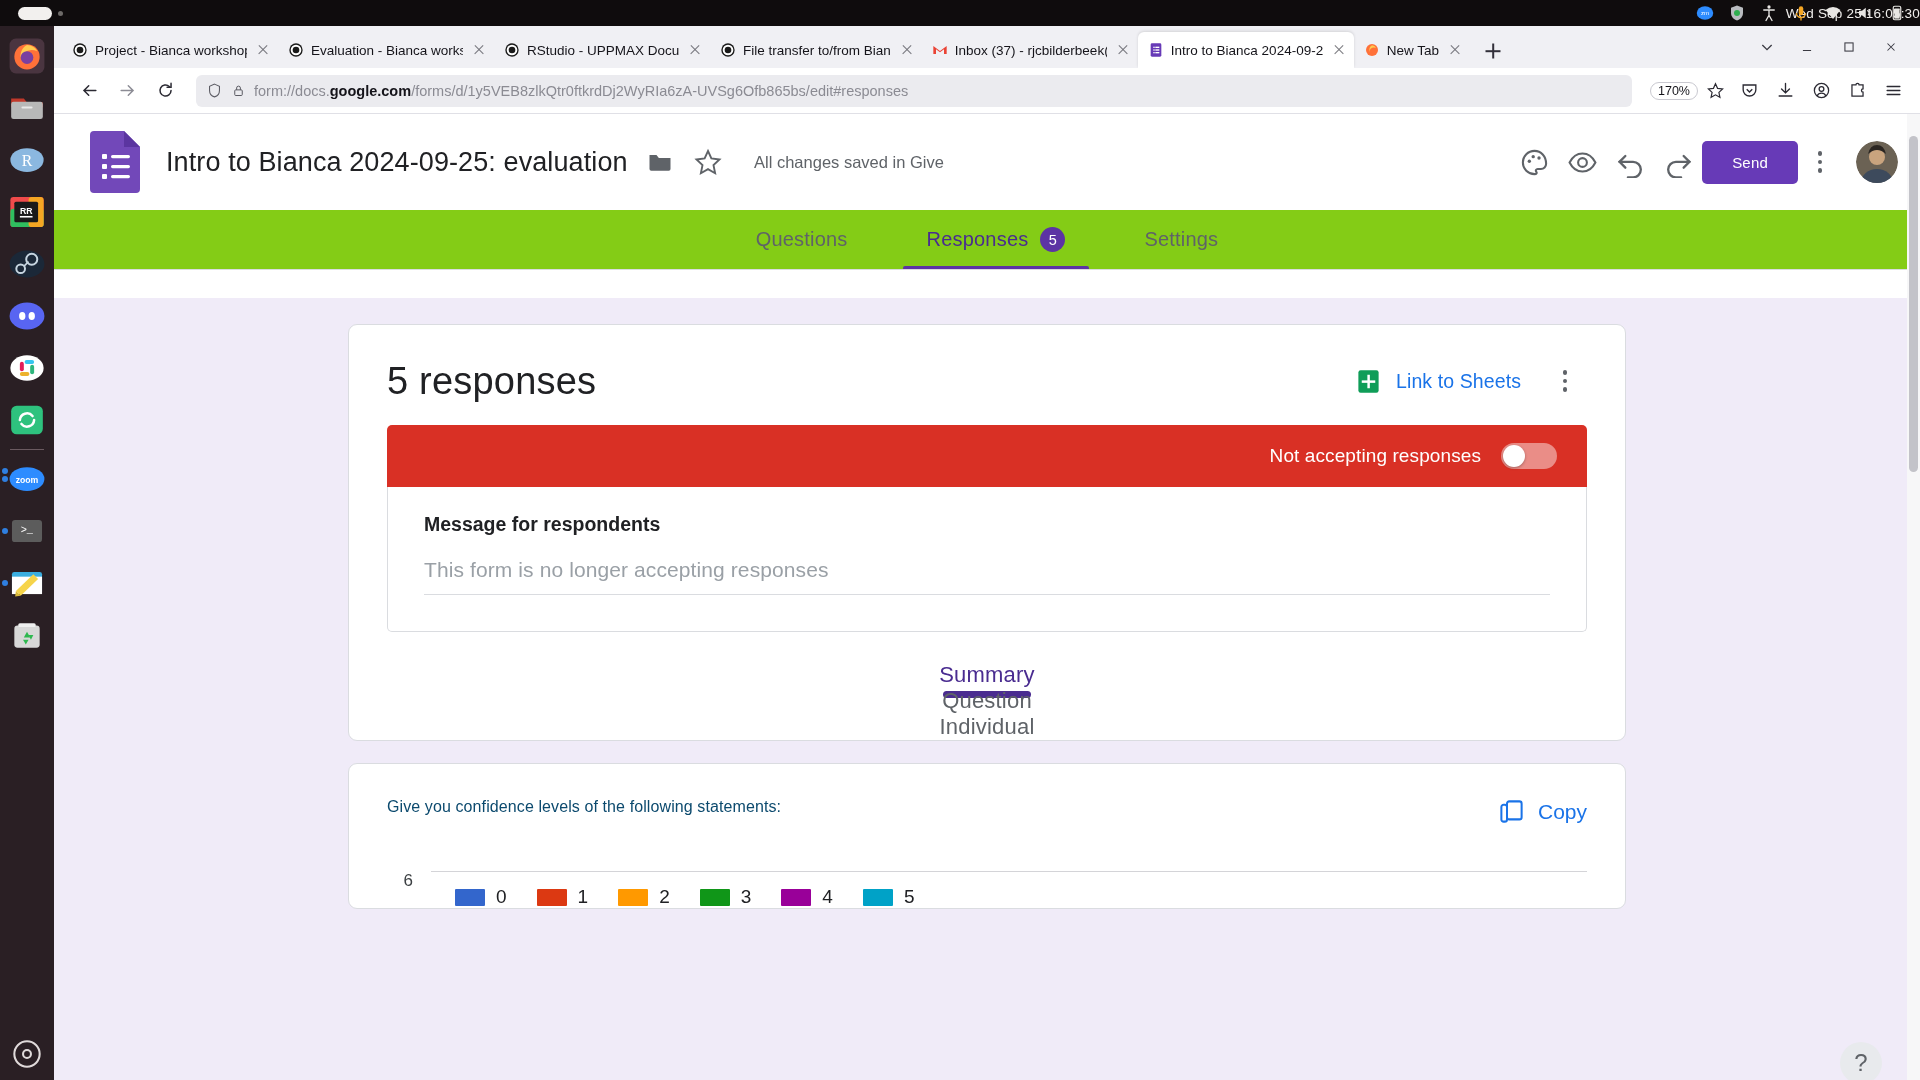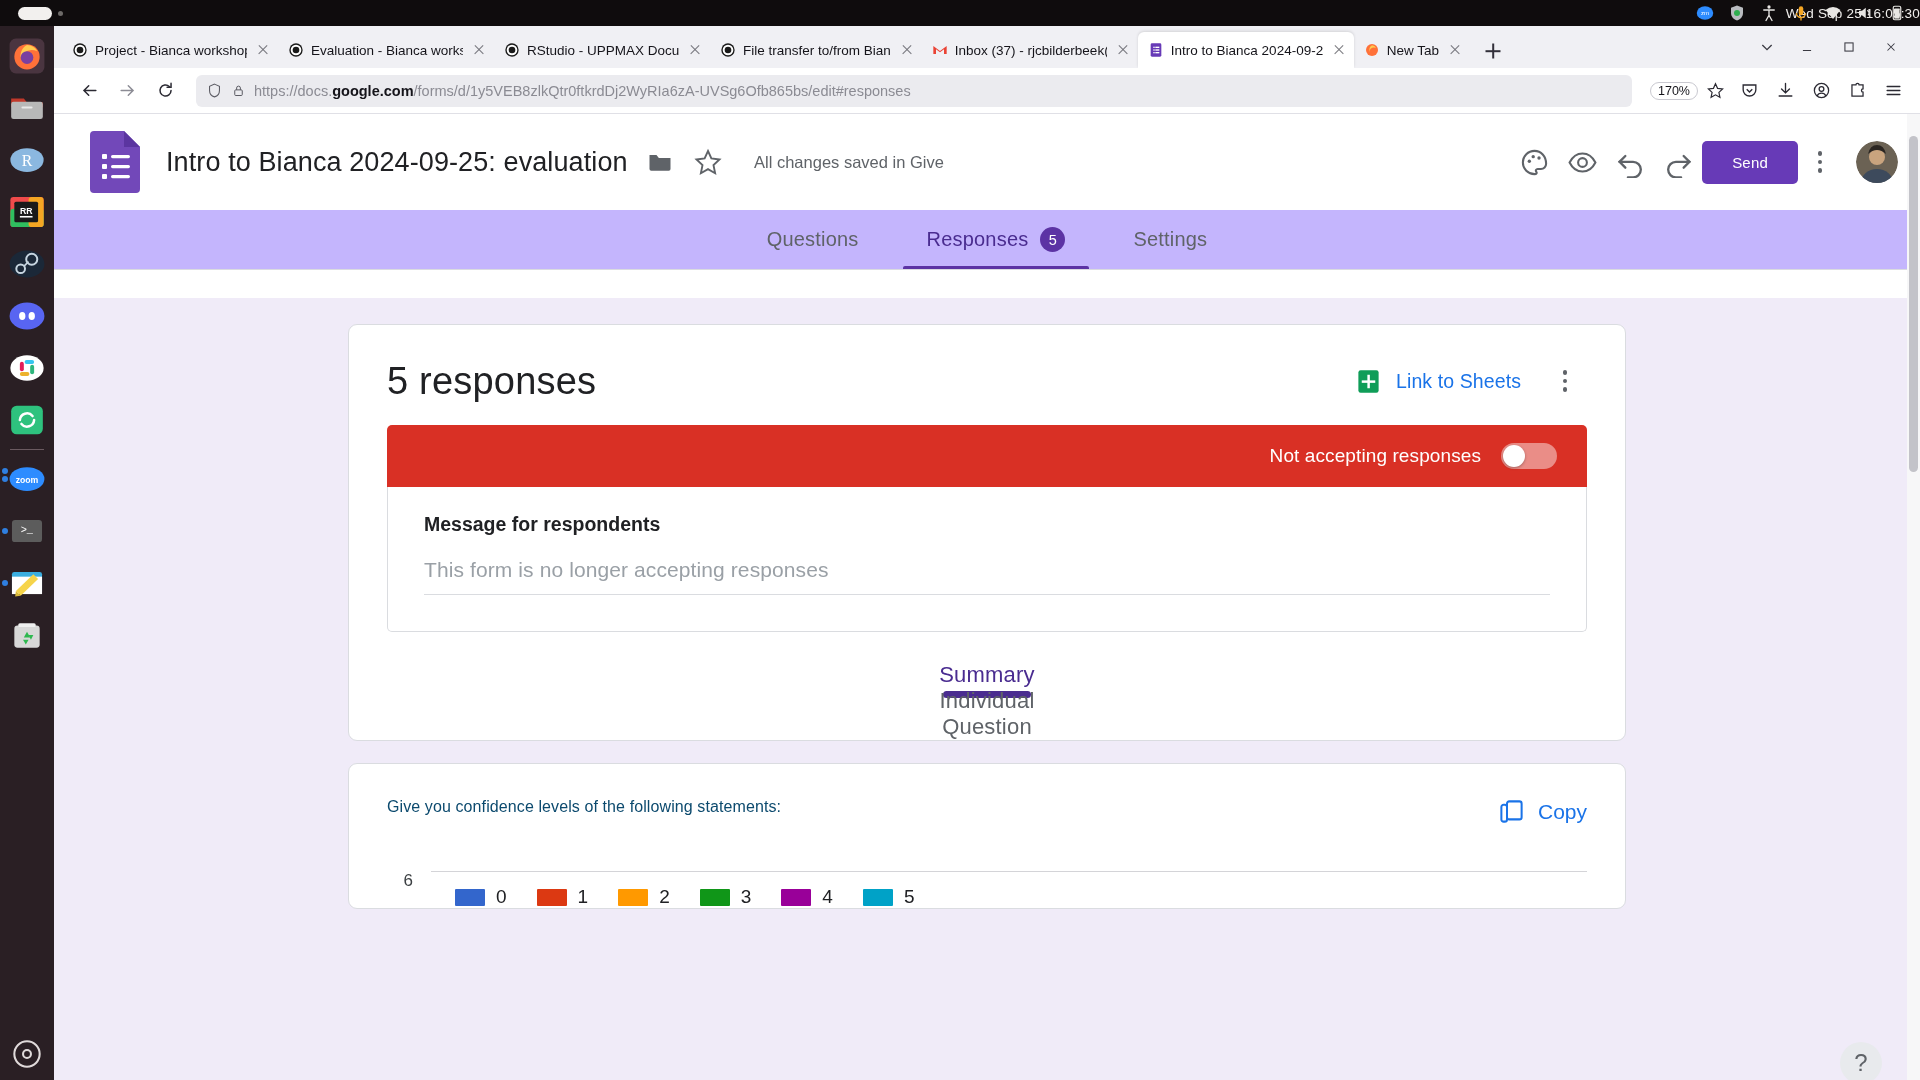--- a/index.html
+++ b/index.html
@@ -137,21 +137,21 @@
   .kebab { width: 44px; height: 44px; display:flex; flex-direction:column; align-items:center; justify-content:center; gap:4px; }
   .kebab i { width: 4.5px; height: 4.5px; border-radius: 50%; background: #5f6368; display:block; }
   .avatar {
     width: 42px; height: 42px; border-radius: 50%; margin-left: 14px; overflow:hidden;
     flex: 0 0 42px;
   }
 
   
   #forms-tabs {
     height: 60px; display: flex; align-items: stretch; justify-content: center;
-    gap: 0; border-bottom: 1px solid #dadce0; background: #c4b5fd;
+    gap: 11px; border-bottom: 1px solid #dadce0; background: #84cc16;
   }
   .ftab {
     display:flex; align-items:center; justify-content:center; gap:12px;
     font-size: 20px; color: #5f6368; padding: 0 34px; position: relative;
     letter-spacing:.2px;
   }
   .ftab.active { color: #4a2c90; }
   .ftab.active::after {
     content:""; position:absolute; left: 10px; right: 10px; bottom: 0; height: 3px;
     background: #5c33a4; border-radius: 2px 2px 0 0;
@@ -414,21 +414,21 @@
   </div>
 
   <div id="urlbar">
     <svg width="17" height="17" viewBox="0 0 24 24">
         <path d="M12 3 L19 6 V12 C19 16.5 15.5 20 12 21 C8.5 20 5 16.5 5 12 V6 Z" stroke="#5b5b63" stroke-width="1.5" fill="none"></path>
       </svg>
     <svg width="15" height="15" viewBox="0 0 24 24">
         <rect x="6" y="11" width="12" height="9" rx="1.5" stroke="#5b5b63" stroke-width="1.6" fill="none"></rect>
         <path d="M9 11 V8 a3 3 0 0 1 6 0 V11" stroke="#5b5b63" stroke-width="1.6" fill="none"></path>
       </svg>
-    <span class="url-text"><span class="u-dim">https://docs.</span><b>google.com</b><span class="u-dim">/forms/d/1y5VEB8zlkQtr0ftkrdDj2WyRIa6zA-UVSg6Ofb865bs/edit#responses</span></span>
+    <span class="url-text"><span class="u-dim">form://docs.</span><b>google.com</b><span class="u-dim">/forms/d/1y5VEB8zlkQtr0ftkrdDj2WyRIa6zA-UVSg6Ofb865bs/edit#responses</span></span>
   </div>
 
   <span class="zoom-pill">170%</span>
 
   <div class="nav-btn">
     <svg width="19" height="19" viewBox="0 0 24 24">
         <path d="M12 3.5 L14.6 9.3 L21 10.1 L16.3 14.4 L17.6 20.7 L12 17.5 L6.4 20.7 L7.7 14.4 L3 10.1 L9.4 9.3 Z" stroke="#2b2a33" stroke-width="1.5" fill="none"></path>
       </svg>
   </div>
 
@@ -689,24 +689,24 @@
       <div class="msg-box">
         <div class="msg-label">Message for respondents</div>
         <div class="msg-input">This form is no longer accepting responses</div>
       </div>
 
       <div class="seg-tabs">
         <div class="seg active">
           <span>Summary</span>
         </div>
         <div class="seg">
-          <span>Individual</span>
+          <span>Question</span>
         </div>
         <div class="seg">
-          <span>Question</span>
+          <span>Individual</span>
         </div>
       </div>
     </div>
 
     <div class="card q-card">
       <div class="q-head">
         <div class="q-title">Give you confidence levels of the following statements:</div>
         <div class="q-spacer"></div>
         <div class="copy-link">
           <svg class="copy-ico" viewBox="0 0 24 24">

